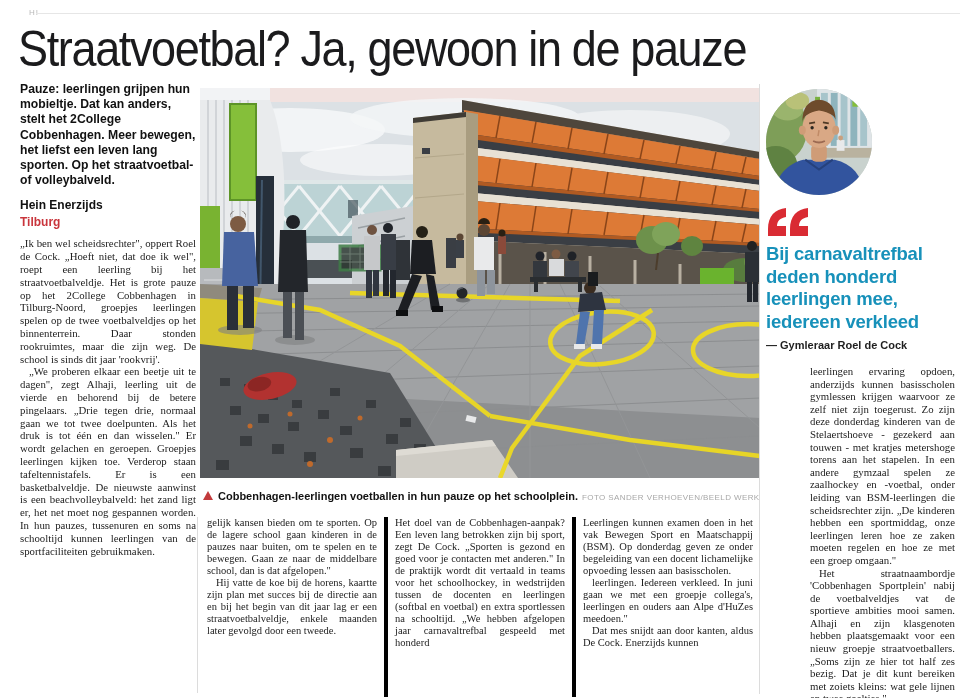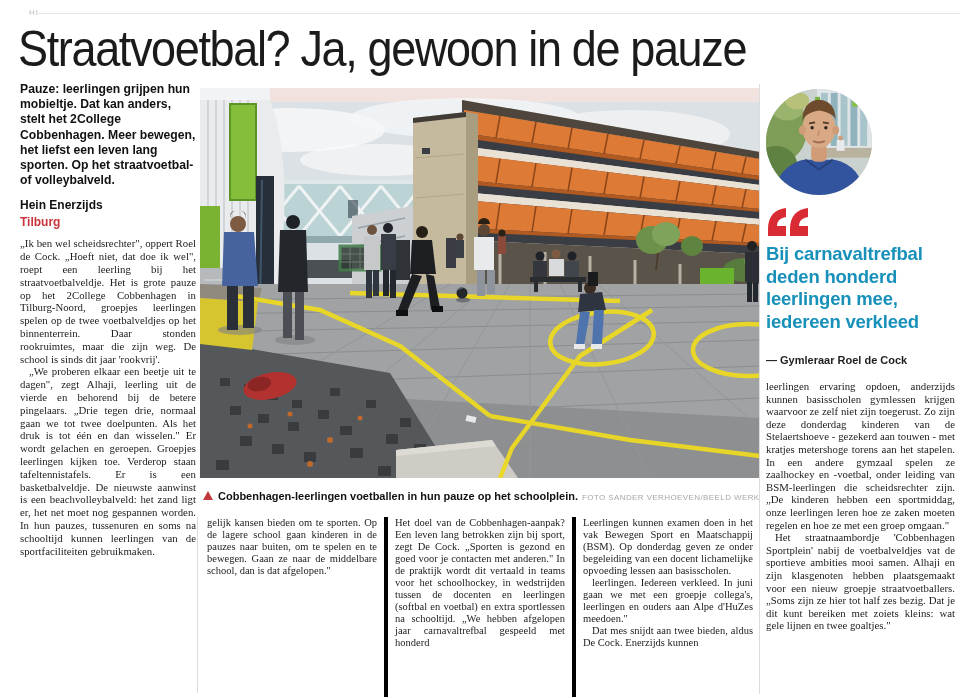--- a/index.html
+++ b/index.html
@@ -32,22 +32,22 @@
   .bcol{width:173px;height:180px;overflow:hidden;padding:0 7px;}
   .bcol + .bcol{border-left:4px solid #000000;}
   .bcol p.body{font-size:10.5px;line-height:12px;}
   .sep-left{position:absolute;left:197px;top:517px;width:1px;height:176px;background:#dcdcdc;}
   .sep-sidebar{position:absolute;left:759px;top:84px;width:1px;height:610px;background:#dcdcdc;}
   
   .sidebar{position:absolute;left:766px;top:89px;width:189px;height:614px;overflow:hidden;}
   .portrait{width:106px;height:106px;border-radius:50%;overflow:hidden;background:#c9d2ce;}
   .quote-icon{margin:12px 0 2px 0;}
   .pullquote{margin:0;font-size:18.5px;line-height:22.5px;font-weight:700;color:#1791ba;letter-spacing:-.2px;}
-  .attribution{margin:21px 0 14px 0;font-size:11px;font-weight:700;color:#1f1f1f;}
-  .sidebar p.body{font-size:10.8px;line-height:12.6px;}
+  .attribution{margin:6px 0 14px 0;font-size:11px;font-weight:700;color:#1f1f1f;}
+  .sidebar p.body{font-size:10.8px;line-height:12.6px;margin-left:44px;}
 </style>
 </head>
 <body>
 
 <div class="page">
 
   <div class="corner-mark">HI</div>
   <div class="top-rule"></div>
 
   <h1 class="headline">Straatvoetbal? Ja, gewoon in de pauze</h1>
@@ -381,28 +381,29 @@
   </figure>
 
   <div class="caption-bar">
     <span class="caption-tri"></span><span class="caption-text">Cobbenhagen-leerlingen voetballen in hun pauze op het schoolplein.</span><span class="caption-credit">FOTO SANDER VERHOEVEN/BEELD WERKT</span>
   </div>
 
   <div class="sep-left"></div>
   <div class="bottom-cols">
     <div class="bcol">
       <p class="body">gelijk kansen bieden om te sporten. Op de lagere school gaan kinderen in de pauzes naar buiten, om te spelen en te bewegen. Gaan ze naar de middelbare school, dan is dat afgelopen."</p>
+      <p class="body">Hij vatte de koe bij de horens, kaartte zijn plan met succes bij de directie aan en bij het begin van dit jaar lag er een straatvoetbalveldje, enkele maanden later gevolgd door een tweede.</p>
     </div>
     <div class="bcol">
       <p class="body">Het doel van de Cobbenhagen-aanpak? Een leven lang betrokken zijn bij sport, zegt De Cock. „Sporten is gezond en goed voor je contacten met anderen." In de praktijk wordt dit vertaald in teams voor het schoolhockey, in wedstrijden tussen de docenten en leerlingen (softbal en voetbal) en extra sportlessen na schooltijd. „We hebben afgelopen jaar carnavaltrefbal gespeeld met honderd</p>
     </div>
     <div class="bcol">
       <p class="body">Leerlingen kunnen examen doen in het vak Bewegen Sport en Maatschappij (BSM). Op donderdag geven ze onder begeleiding van een docent lichamelijke opvoeding lessen aan basisscholen.</p>
       <p class="body">leerlingen. Iedereen verkleed. In juni gaan we met een groepje collega's, leerlingen en ouders aan Alpe d'HuZes meedoen."</p>
-      <p class="body">Dat mes snijdt aan twee bieden, aldus De Cock. Enerzijds kunnen</p>
+      <p class="body">Dat mes snijdt aan door kanten, aldus De Cock. Enerzijds kunnen</p>
     </div>
   </div>
 
   <div class="sep-sidebar"></div>
   <div class="sidebar">
     <div class="portrait">
       <svg width="106" height="106" viewBox="0 0 108 108">
         <rect x="0" y="0" width="108" height="108" fill="#c9d2ce"></rect>
         <g>
           <rect x="52" y="0" width="56" height="64" fill="#dfe4e7"></rect>

